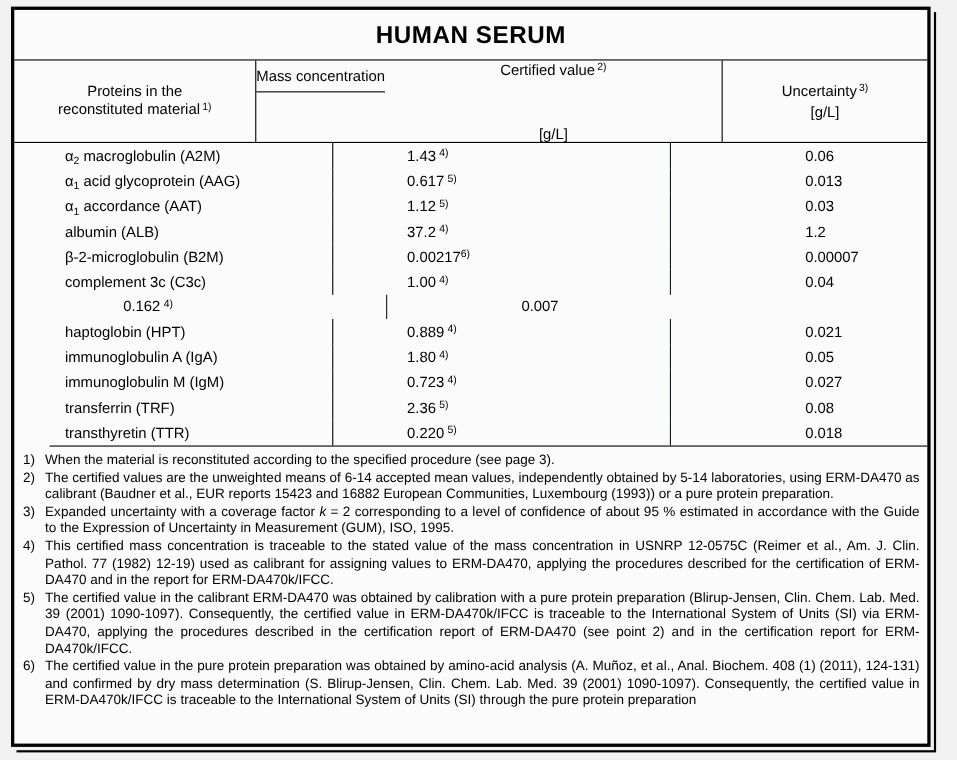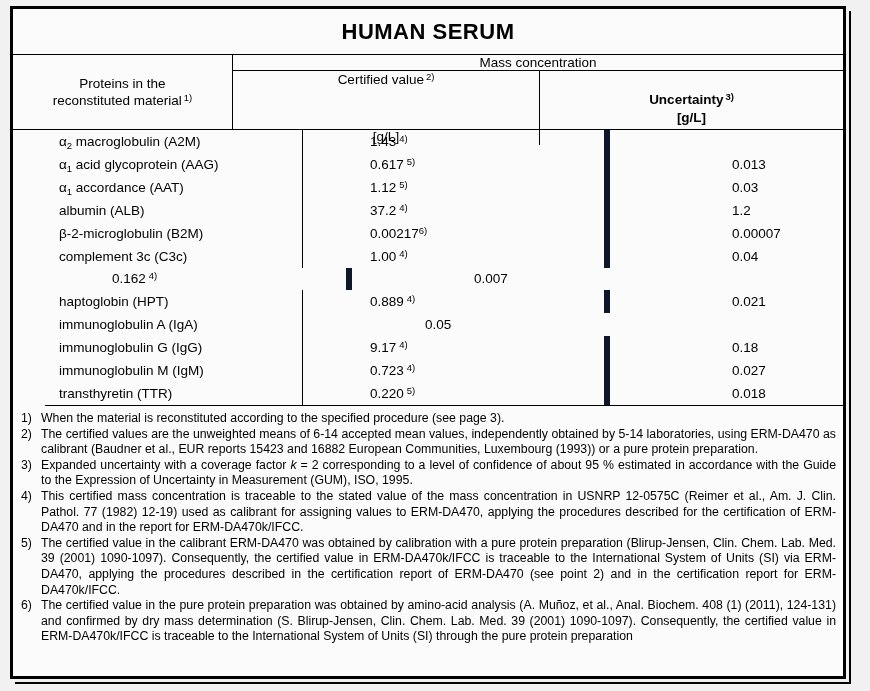--- a/index.html
+++ b/index.html
@@ -20,42 +20,42 @@
     display:flex;align-items:center;justify-content:center;
   }
   .title-row h1{margin:0;font-size:22px;font-weight:bold;letter-spacing:.5px;}
   
   .hdr{height:75px;border-bottom:1px solid #000;box-sizing:border-box;display:flex;}
   .h-col1{
     width:220px;box-sizing:border-box;border-right:1px solid #000;
     display:flex;align-items:center;justify-content:center;text-align:center;
     font-size:13.5px;line-height:17px;
   }
-  .h-right{flex:1;display:flex;flex-direction:column;}
+  .h-right{flex:1;display:flex;flex-direction:row;}
   .h-group{
     height:29px;box-sizing:border-box;border-bottom:1px solid #000;
     display:flex;align-items:center;justify-content:center;font-size:13.5px;
   }
   .h-sub{flex:1;display:flex;}
   .h-col2{
     width:307px;box-sizing:border-box;border-right:1px solid #000;
     display:flex;flex-direction:column;align-items:center;justify-content:center;
     font-size:13.5px;line-height:17px;text-align:center;gap:39px;
   }
   .h-col3{
     flex:1;display:flex;flex-direction:column;align-items:center;justify-content:center;
-    font-size:13.5px;line-height:17px;text-align:right;font-weight:bold;
+    font-size:13.5px;line-height:17px;text-align:right;
   }
   sup.hsup{font-size:9.5px;position:relative;top:-4px;margin-left:2px;vertical-align:baseline;}
   
   .data-sec{height:276px;box-sizing:border-box;border-bottom:1px solid #000;display:flex;flex-direction:column;margin-left:32px;}
   .trow{flex:1;display:flex;}
   .cell{height:100%;box-sizing:border-box;display:flex;align-items:center;font-size:13.5px;}
   .c1{width:258px;border-right:1px solid #000;padding-left:14px;}
-  .c2{width:307px;border-right:6px solid #0f172a;padding-left:67px;}
+  .c2{width:307px;border-right:1px solid #0f172a;padding-left:67px;}
   .c3{flex:1;padding-left:122px;}
   .c1 sub{font-size:9.5px;position:relative;bottom:-3px;vertical-align:baseline;}
   .vsup{font-size:9.5px;position:relative;top:-4px;vertical-align:baseline;}
   .vsup.gap{margin-left:3px;}
   
   .footnotes{flex:1;padding:5px 7px 0 7px;font-size:12.3px;line-height:15.6px;text-align:justify;}
   .fn{position:relative;padding-left:21px;}
   .fn-num{position:absolute;left:1px;top:0;}
   .it{font-style:italic;}
 </style>
@@ -95,20 +95,21 @@
   </div>
 
   <div class="data-sec" id="rows-container">
     <div class="trow">
       <div class="cell c1">
           <span><span class="pre">α</span><sub>2</sub><span class="post"> macroglobulin (A2M)</span></span>
         </div>
       <div class="cell c2">
           <span><span class="val">1.43</span><sup class="vsup gap">4)</sup></span>
         </div>
+      <div class="cell c3">0.06</div>
     </div>
 
     <div class="trow">
       <div class="cell c1">
           <span><span class="pre">α</span><sub>1</sub><span class="post"> acid glycoprotein (AAG)</span></span>
         </div>
       <div class="cell c2">
           <span><span class="val">0.617</span><sup class="vsup gap">5)</sup></span>
         </div>
       <div class="cell c3">0.013</div>
@@ -168,43 +169,46 @@
       <div class="cell c2">
           <span><span class="val">0.889</span><sup class="vsup gap">4)</sup></span>
         </div>
       <div class="cell c3">0.021</div>
     </div>
 
     <div class="trow">
       <div class="cell c1">
           <span><span class="pre">immunoglobulin A (IgA)</span><span class="post"></span></span>
         </div>
+      <div class="cell c2">
+          <span><span class="val">1.80</span><sup class="vsup gap">4)</sup></span>
+        </div>
       <div class="cell c3">0.05</div>
     </div>
 
-    <div class="trow">
-      <div class="cell c1">
-          <span><span class="pre">immunoglobulin G (IgG)</span><span class="post"></span></span>
-        </div>
-      <div class="cell c2">
-          <span><span class="val">9.17</span><sup class="vsup gap">4)</sup></span>
-        </div>
-      <div class="cell c3">0.18</div>
-    </div>
 
     <div class="trow">
       <div class="cell c1">
           <span><span class="pre">immunoglobulin M (IgM)</span><span class="post"></span></span>
         </div>
       <div class="cell c2">
           <span><span class="val">0.723</span><sup class="vsup gap">4)</sup></span>
         </div>
       <div class="cell c3">0.027</div>
     </div>
 
+    <div class="trow">
+      <div class="cell c1">
+          <span><span class="pre">transferrin (TRF)</span><span class="post"></span></span>
+        </div>
+      <div class="cell c2">
+          <span><span class="val">2.36</span><sup class="vsup gap">5)</sup></span>
+        </div>
+      <div class="cell c3">0.08</div>
+    </div>
 
     <div class="trow">
       <div class="cell c1">
           <span><span class="pre">transthyretin (TTR)</span><span class="post"></span></span>
         </div>
       <div class="cell c2">
           <span><span class="val">0.220</span><sup class="vsup gap">5)</sup></span>
         </div>
       <div class="cell c3">0.018</div>
     </div>

